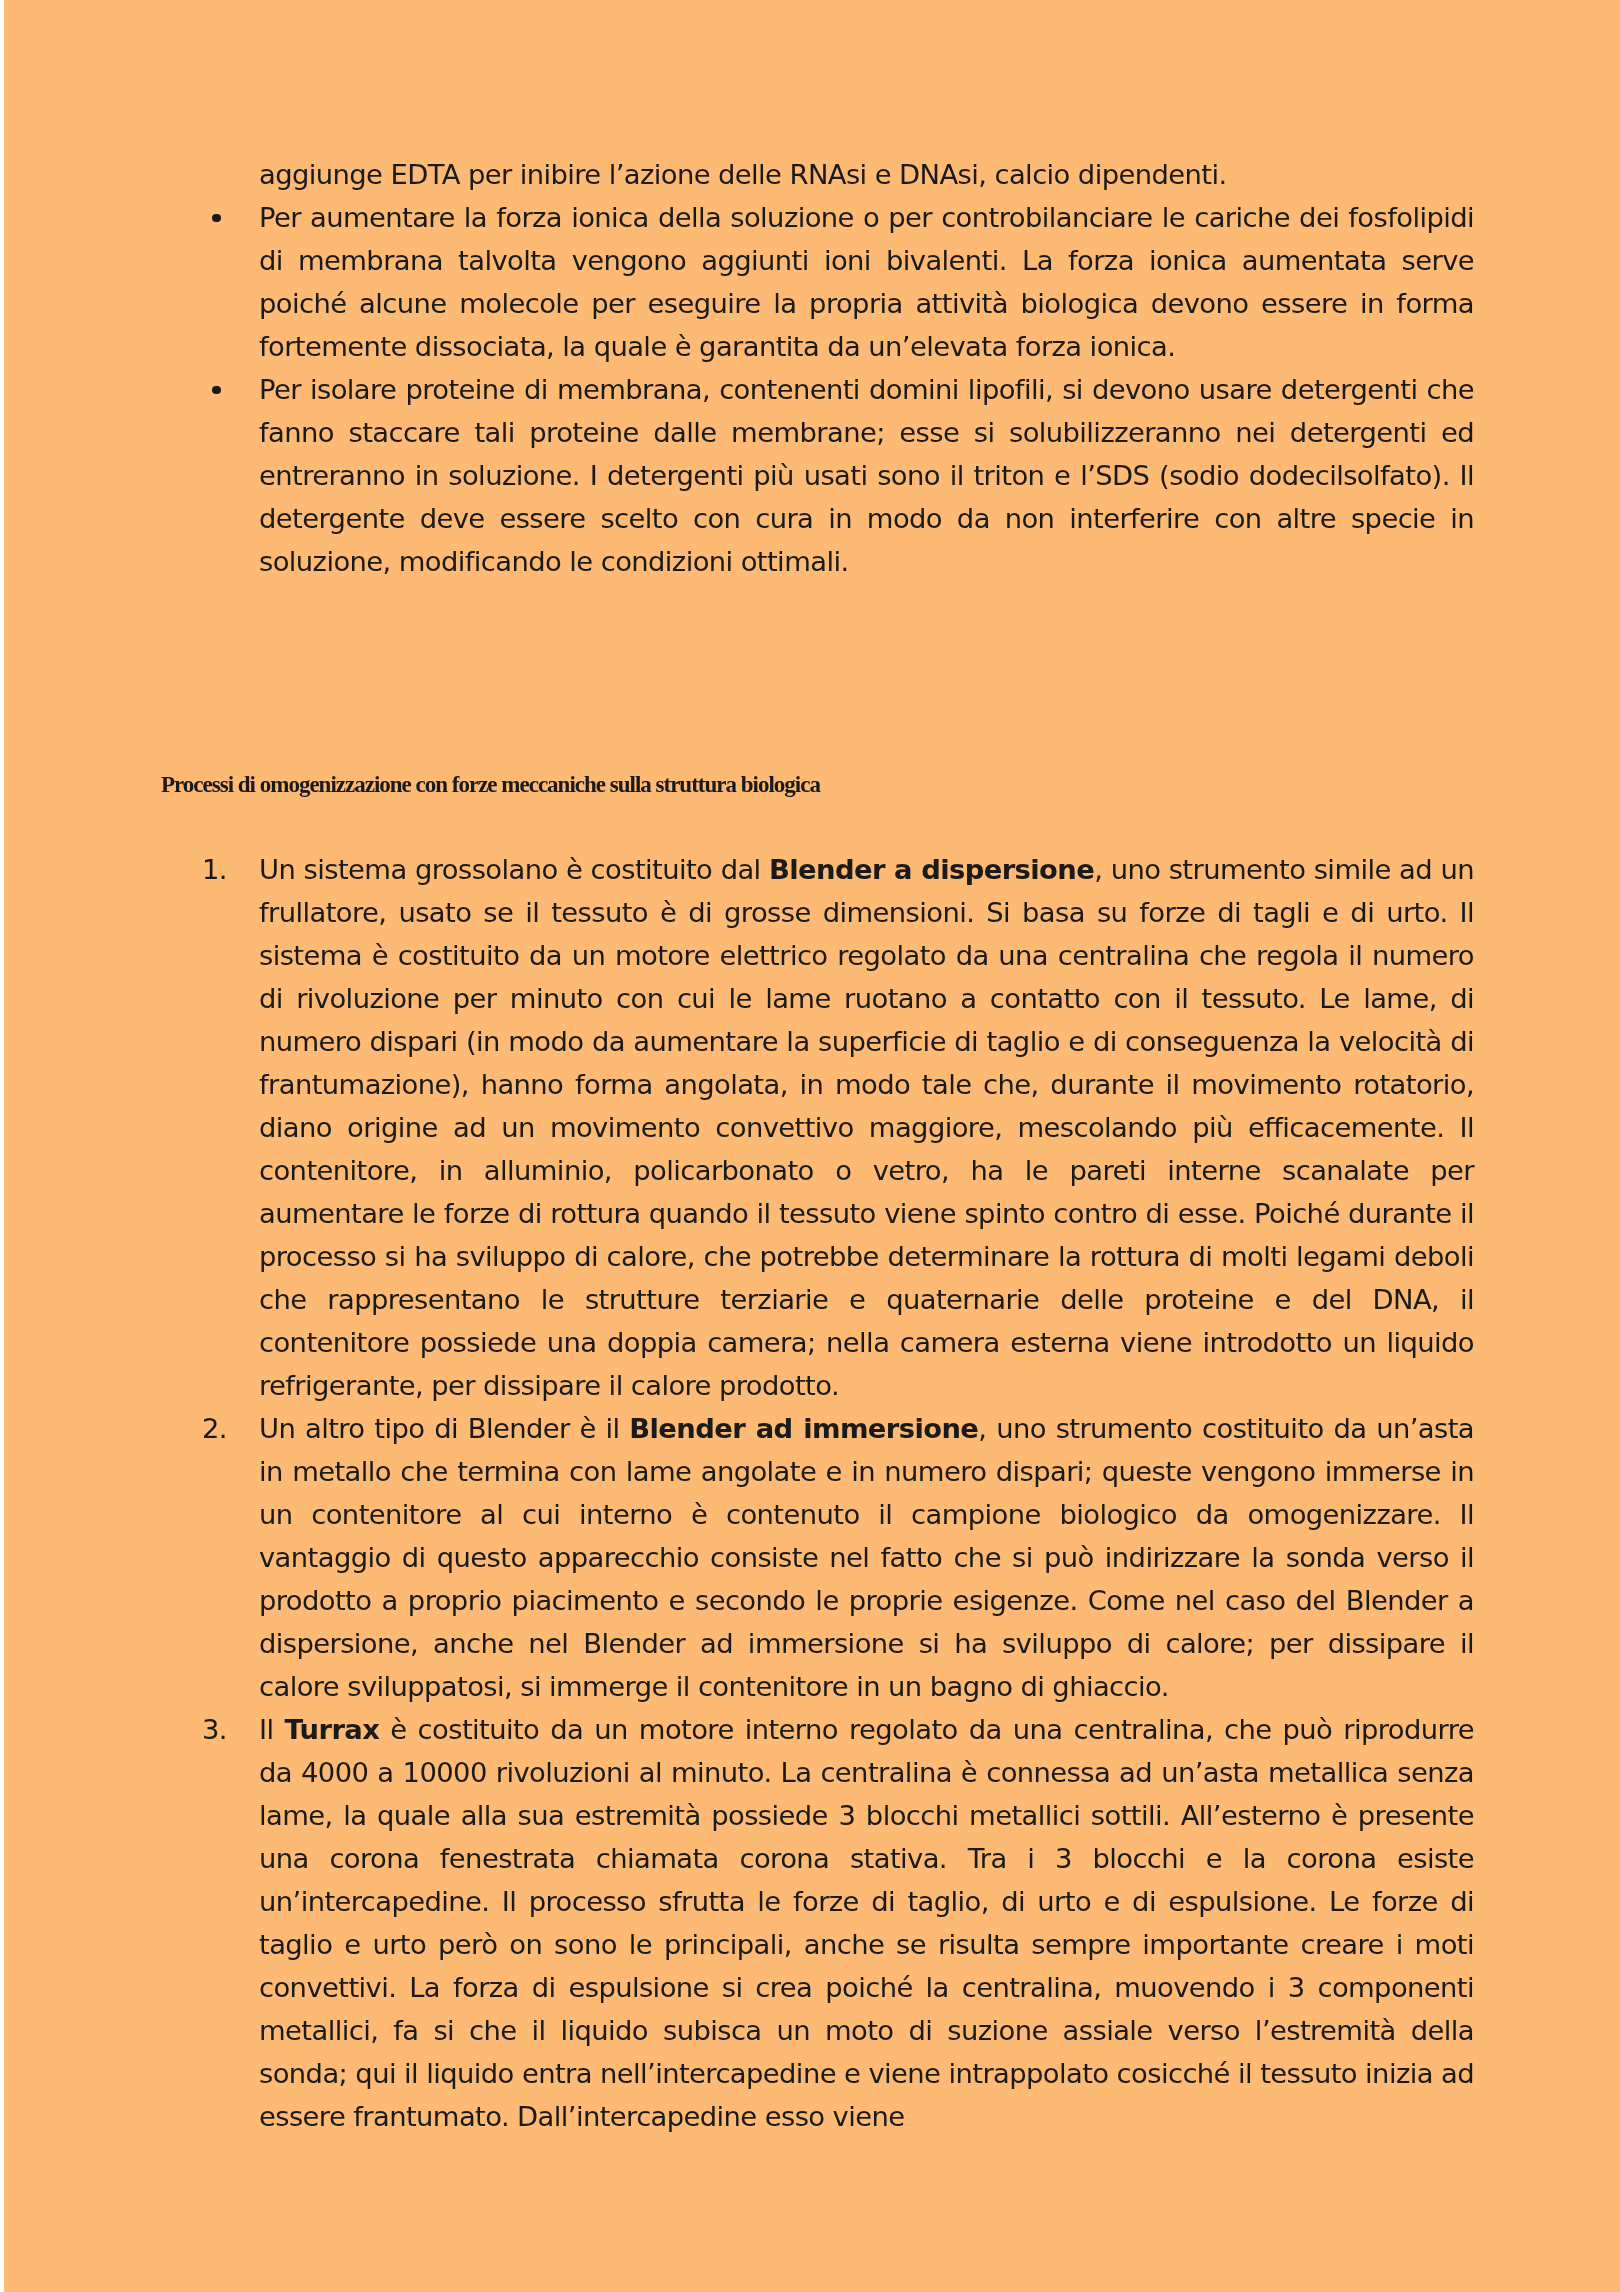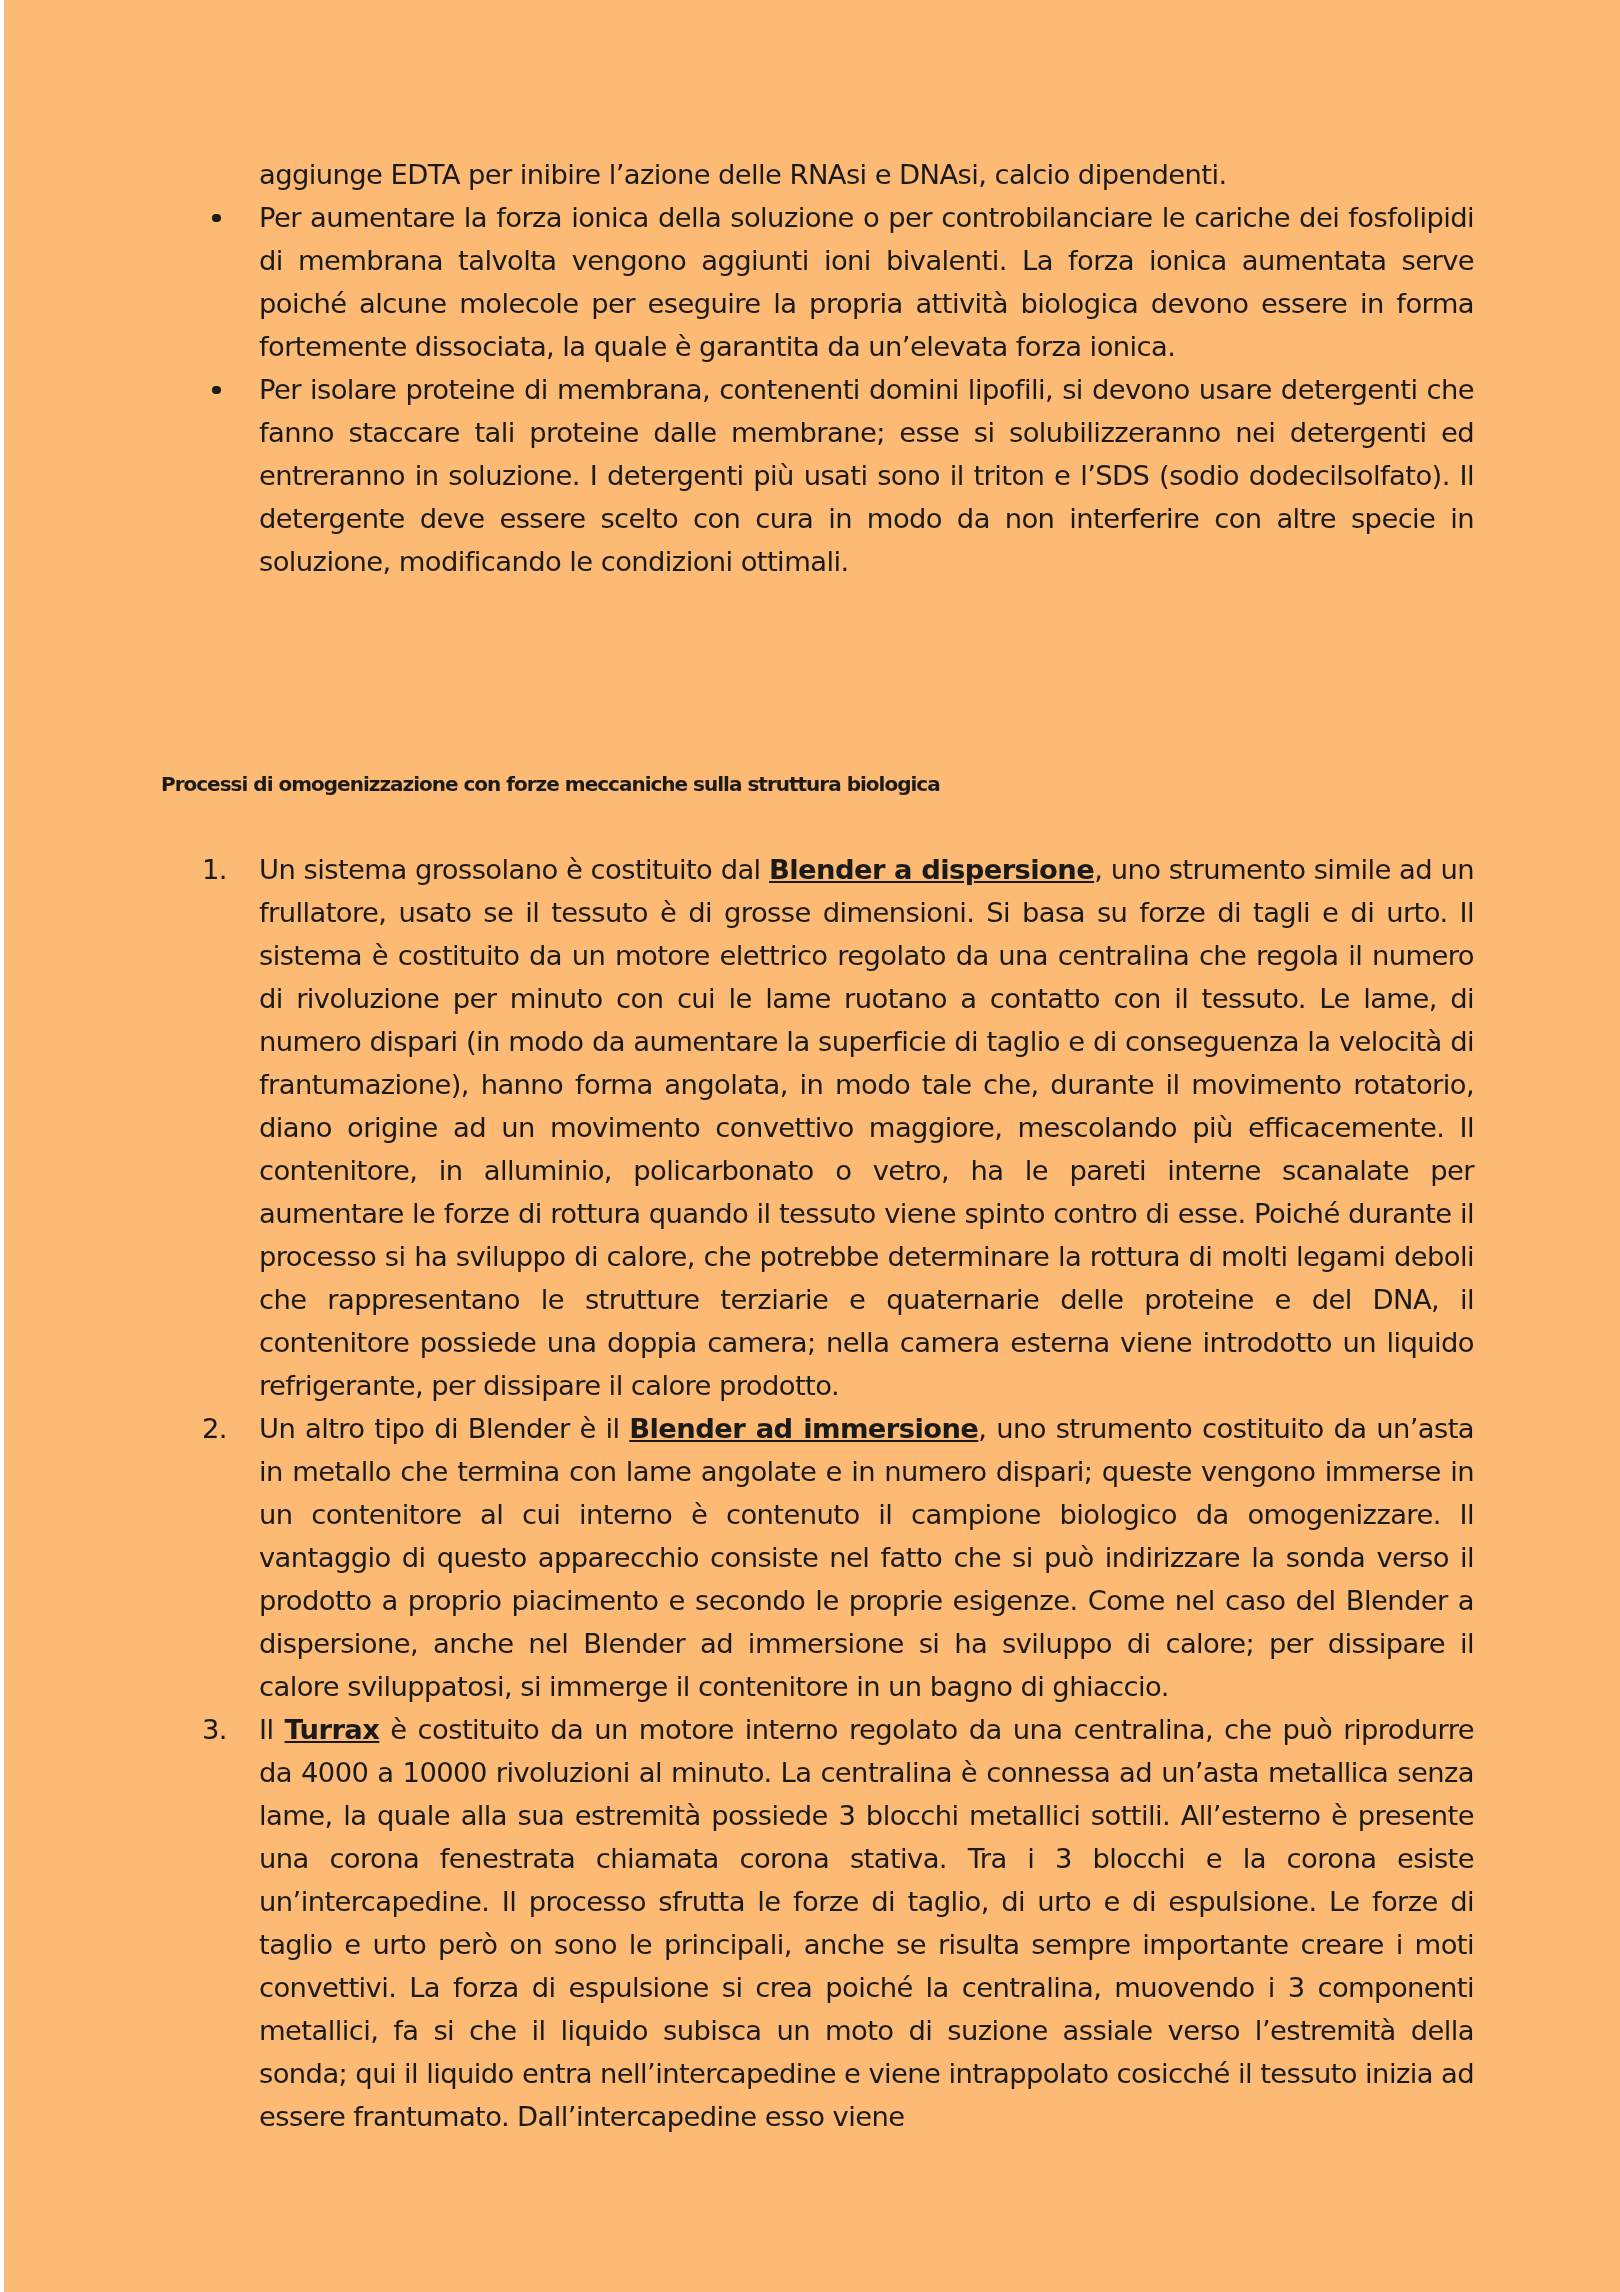--- a/index.html
+++ b/index.html
@@ -11,22 +11,22 @@
     font-size: 27.4px; line-height: 43px;
     letter-spacing: -0.6px;
   }
   .block { position: absolute; left: 157px; width: 1313px; }
   .indent-text { margin-left: 98px; text-align: justify; }
   .bullet-item, .num-item { position: relative; margin-left: 98px; text-align: justify; }
   .marker { position: absolute; left: -51px; top: 0; }
   .num-item .marker { left: -57px; }
   .bullet-dot { display: inline-block; width: 8.8px; height: 8.8px; border-radius: 50%; background: #1a1a1a; position: absolute; left: -47px; top: 17.6px; }
   .para { text-align: left; }
-  .heading { font-weight: bold; font-size: 20px; letter-spacing: -1px; }
-  b { font-weight: bold; text-decoration: underline; }
+  .heading { font-weight: bold; font-size: 23px; letter-spacing: -1px; font-family: Liberation Serif, serif; }
+  b { font-weight: bold; }
 </style>
 </head>
 <body>
 
 <div class="page">
 
   <div class="block" style="top:153px;">
     <div class="indent-text">aggiunge EDTA per inibire l’azione delle RNAsi e DNAsi, calcio dipendenti.</div>
 
     <div class="bullet-item">

